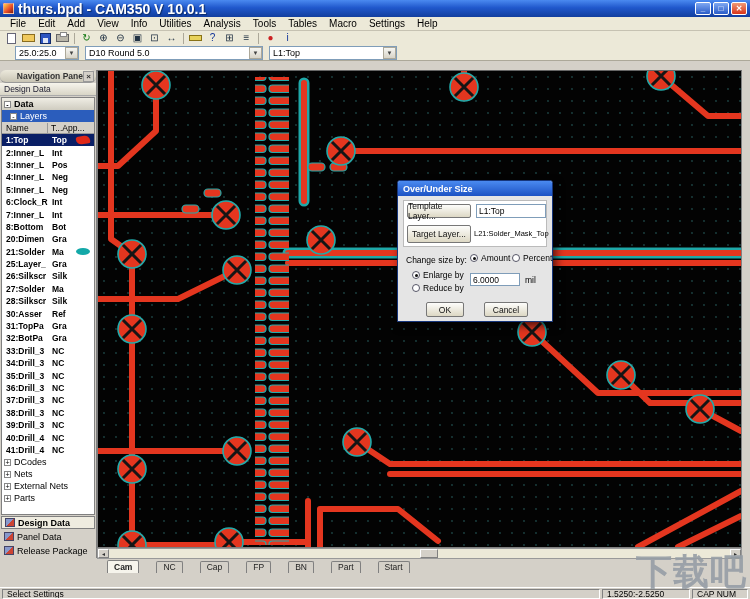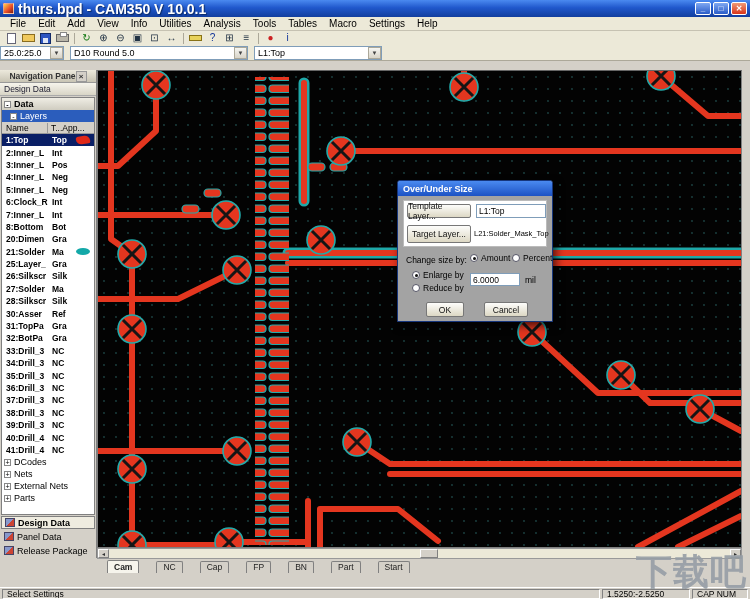--- a/index.html
+++ b/index.html
@@ -37,33 +37,33 @@
   .ic-new{width:9px;height:11px;background:#fff;border:1px solid #667;}
   .ic-open{width:13px;height:8px;background:#f0c95c;border:1px solid #8a6d1f;}
   .ic-save{width:11px;height:11px;background:#2d55c0;border:1px solid #122a66;position:relative;}
   .ic-save::after{content:"";position:absolute;left:2px;top:4px;width:5px;height:5px;background:#dfe6f5;}
   .ic-print{width:13px;height:8px;background:#b9b6a9;border:1px solid #666;position:relative;}
   .ic-print::after{content:"";position:absolute;left:3px;top:-3px;width:5px;height:3px;background:#fff;border:1px solid #888;}
   .ic-measure{width:13px;height:6px;background:#e8d25a;border:1px solid #887215;}
 
   
   #toolbar2{position:absolute;top:45px;left:0;width:750px;height:16px;background:#ece9d8;
-    border-bottom:1px solid #aca899;display:flex;align-items:center;padding-left:0;gap:6px;}
+    border-bottom:1px solid #aca899;display:flex;align-items:center;padding-left:15px;gap:6px;}
   .combo{height:14px;background:#fff;border:1px solid #7f9db9;display:flex;align-items:center;padding-left:3px;}
   .combo-val{font-size:9px;flex:1;white-space:nowrap;overflow:hidden;}
   .combo-arrow{width:13px;height:12px;background:linear-gradient(180deg,#f6f6f2,#d8d4c8);
     border:1px solid #aca899;font-size:6px;color:#444;display:flex;align-items:center;justify-content:center;flex:none;}
   .combo-arrow::before{content:"\25BC";}
   #combo-grid{width:64px;} #combo-dcode{width:178px;} #combo-layer{width:128px;}
 
   
   #sidebar{position:absolute;left:0;top:70px;width:97px;height:488px;background:#d4d0c8;border-right:1px solid #808080;}
   #navpane-header{height:13px;background:linear-gradient(180deg,#ece9dc,#c8c4b4);
-    border-bottom:1px solid #999;display:flex;align-items:center;justify-content:center;
-    padding:0 2px;font-size:8.5px;font-weight:bold;color:#333;}
+    border-bottom:1px solid #999;display:flex;align-items:center;justify-content:flex-end;
+    padding:0 2px;font-size:8.5px;font-weight:bold;color:#333;border-radius:6px;}
   #navpane-close{width:11px;height:11px;border:1px solid #999;background:#d4d0c8;line-height:9px;
     text-align:center;font-size:8px;flex:none;}
   #navpane-close::before{content:"\00D7";}
   #design-data-header{height:13px;background:linear-gradient(180deg,#f6f4ec,#d8d5c6);
     border-bottom:1px solid #aaa;font-size:8.5px;padding:1px 4px;color:#223;}
   #tree{position:absolute;top:27px;bottom:43px;left:1px;right:1px;background:#fff;
     border:1px solid #808080;overflow:hidden;}
   .tree-root-row{height:12px;display:flex;align-items:center;gap:3px;padding-left:2px;
     font-weight:bold;font-size:9px;background:linear-gradient(180deg,#efede4,#cfccc0);}
   .tree-layers-row{height:12px;display:flex;align-items:center;gap:3px;padding-left:8px;
@@ -113,21 +113,21 @@
 
   
   #statusbar{position:absolute;left:0;bottom:0;width:750px;height:12px;background:#d4d0c8;
     border-top:1px solid #fff;display:flex;align-items:center;gap:2px;padding:0 2px;font-size:8.5px;}
   .spanel{height:10px;border:1px solid;border-color:#808080 #fff #fff #808080;
     display:flex;align-items:center;padding:0 4px;white-space:nowrap;overflow:hidden;}
   #status-msg{flex:1;}
   #status-coords{width:88px;} #status-flags{width:56px;}
 
   
-  #dialog{position:absolute;left:397px;top:180px;width:156px;height:142px;background:#a3a3a3;
+  #dialog{position:absolute;left:397px;top:180px;width:156px;height:142px;background:#e5e5e5;
     border:1px solid #16367c;border-radius:3px 3px 0 0;box-shadow:3px 4px 8px rgba(0,0,0,.65);z-index:20;}
   #dialog-title{height:15px;background:linear-gradient(180deg,#4a8af0,#1c52c4);color:#fff;
     font-size:9px;font-weight:bold;display:flex;align-items:center;padding:0 5px;border-radius:2px 2px 0 0;}
   #dialog-body{position:relative;height:127px;}
   #dlg-group{position:absolute;left:5px;top:4px;right:5px;height:47px;background:#fff;border:1px solid #bbb;}
   .dlg-btn{position:absolute;background:linear-gradient(180deg,#fdfdfb,#ddd8c4);border:1px solid #777;
     border-radius:2px;font-size:8.5px;display:flex;align-items:center;justify-content:center;color:#111;}
   #btn-template{left:9px;top:8px;width:64px;height:14px;}
   #btn-target{left:9px;top:29px;width:64px;height:18px;}
   #tpl-value{position:absolute;left:78px;top:8px;width:70px;height:14px;background:#fff;

